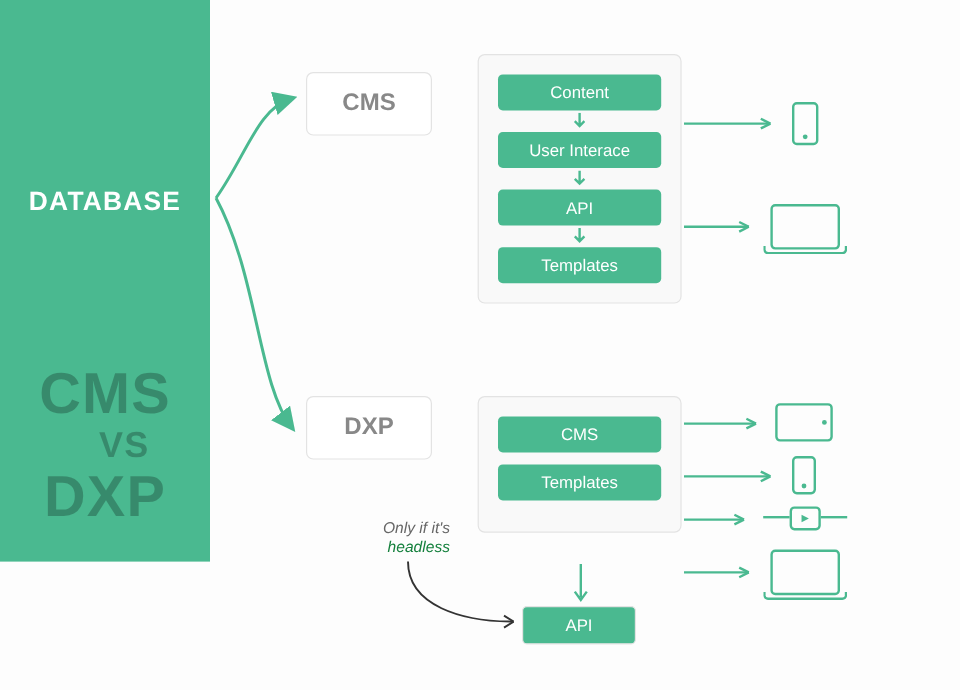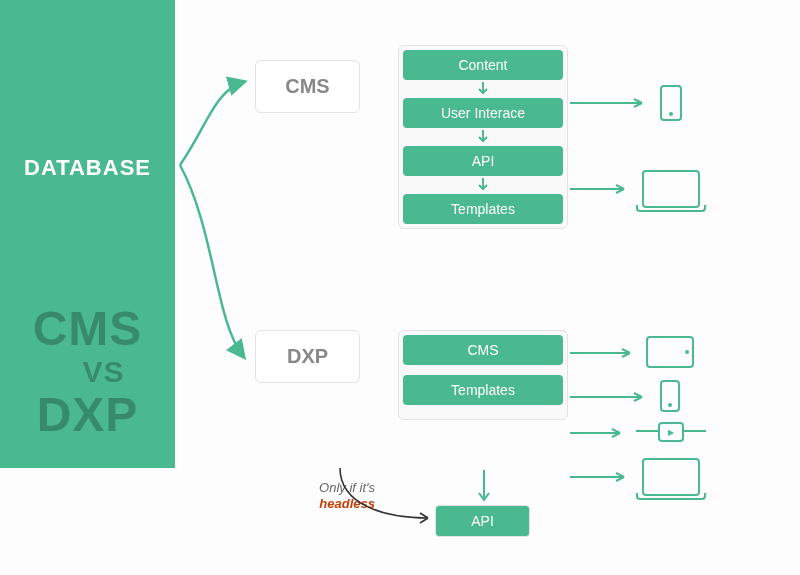--- a/index.html
+++ b/index.html
@@ -52,21 +52,21 @@
     text-align: center;
   }
   .cms-pill { left: 255px; top: 60px; width: 105px; }
   .dxp-pill { left: 255px; top: 330px; width: 105px; }
 
   .stack {
     position: absolute;
     border: 1px solid #e3e3e3;
     border-radius: 6px;
     background: #f9f9f9;
-    padding: 4px;
+    padding: 16px;
   }
   .stack-cms { left: 398px; top: 45px; width: 170px; }
   .stack-dxp { left: 398px; top: 330px; width: 170px; }
 
   .block {
     background: #4ab990;
     color: #fff;
     border-radius: 4px;
     text-align: center;
     font-size: 14px;
@@ -96,23 +96,22 @@
   .annot {
     position: absolute;
     left: 285px;
     top: 432px;
     font-size: 13px;
     font-style: italic;
     color: #666;
     text-align: right;
     width: 90px;
     line-height: 1.25;
-    margin-top: 48px;
-  }
-  .annot .hl { color: #c2410c; font-weight: 700; }
+  }
+  .annot .hl { color: #15803d; font-weight: 400; }
 
   
   .device {
     position: absolute;
     border: 2px solid #4ab990;
     border-radius: 4px;
     background: transparent;
   }
   .phone1 { left: 660px; top: 85px; width: 22px; height: 36px; }
   .phone1::after, .phone2::after {

